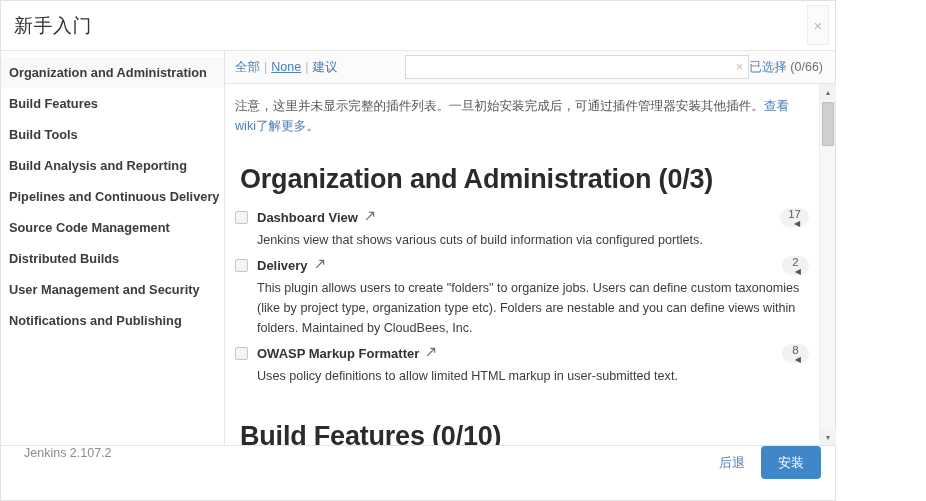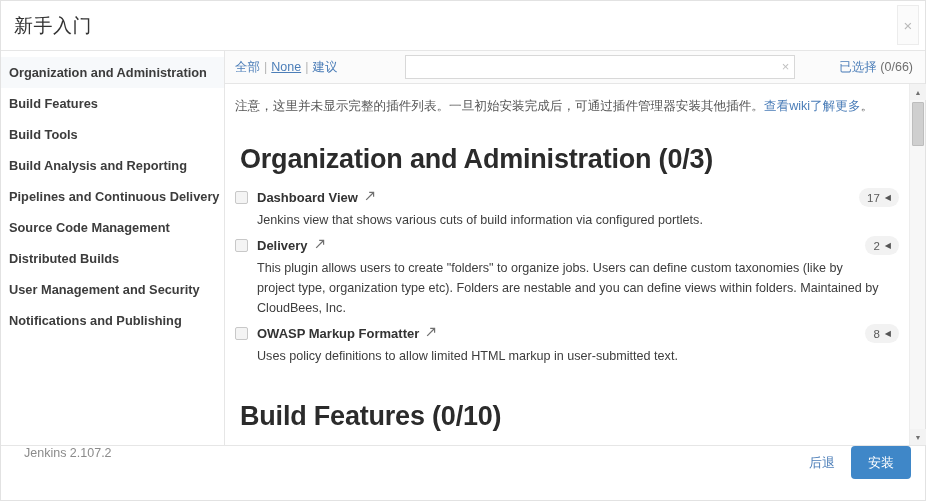--- a/index.html
+++ b/index.html
@@ -10,21 +10,21 @@
     width: 926px;
     height: 501px;
     overflow: hidden;
     background: #ffffff;
     font-family: "Liberation Sans", "DejaVu Sans", sans-serif;
     color: #333333;
     -webkit-font-smoothing: antialiased;
   }
   .wizard {
     position: relative;
-    width: 926px;
+    width: 836px;
     height: 501px;
     box-sizing: border-box;
     background: #ffffff;
     border: 1px solid #e2e2e2;
     display: flex;
     flex-direction: column;
   }
 
   
   .wizard-header {
@@ -250,20 +250,21 @@
     background: #f2f2f2;
     border-radius: 10px;
     font-size: 11.5px;
     color: #5a5a5a;
     display: flex;
     align-items: center;
     justify-content: center;
     padding: 0 8px;
     box-sizing: border-box;
     cursor: pointer;
+    flex-direction: column;
   }
   .plugin-badge .tri {
     margin-left: 5px;
     font-size: 8px;
     color: #555;
     line-height: 1;
   }
   .plugin-desc {
     font-size: 12.6px;
     color: #3d3d3d;

